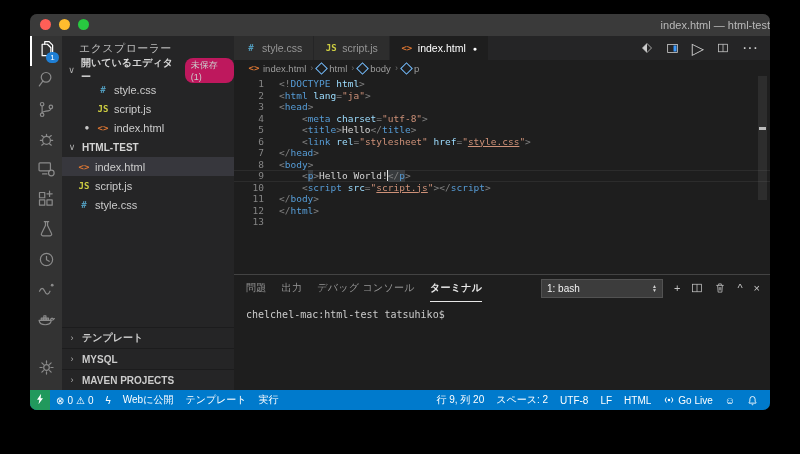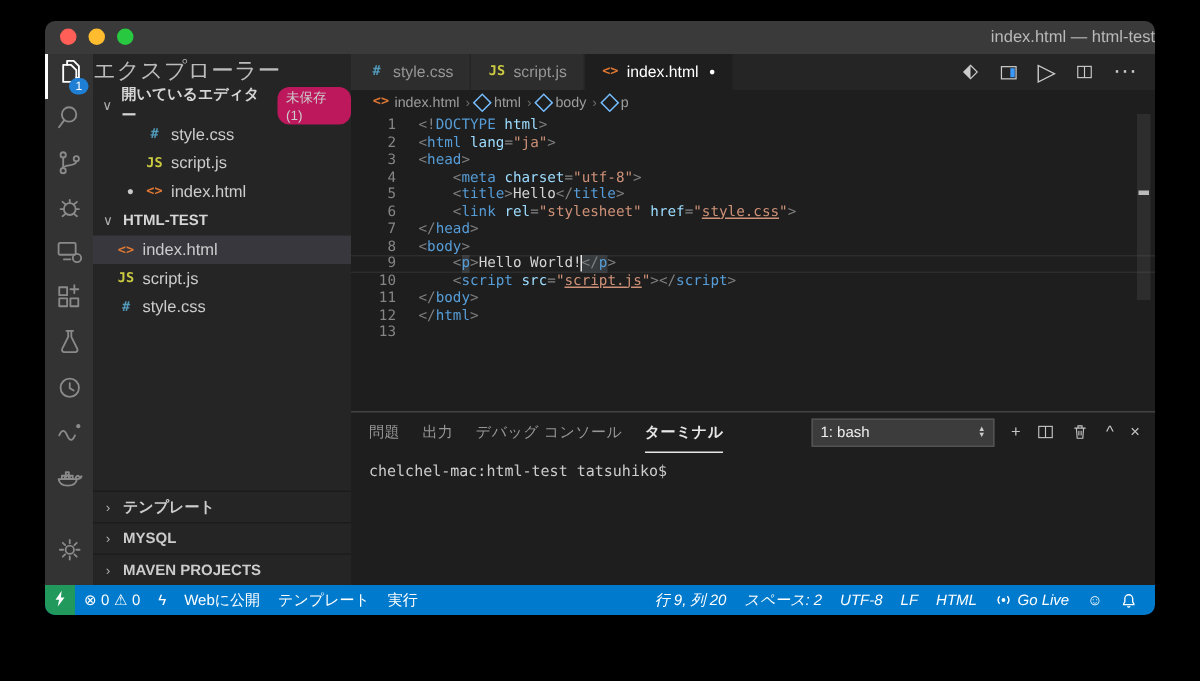--- a/index.html
+++ b/index.html
@@ -12,21 +12,21 @@
   .light.r{background:#ff5f57}.light.y{background:#febc2e}.light.g{background:#28c840}
   
   .main{position:absolute;top:22px;left:0;right:0;bottom:20px;display:flex;}
   .activitybar{width:32px;background:#333333;display:flex;flex-direction:column;align-items:center;color:#8a8a8a;flex:none;}
   .ab-item{width:32px;height:30px;display:flex;align-items:center;justify-content:center;position:relative;cursor:pointer;}
   .ab-item.active{color:#ffffff;box-shadow:inset 2px 0 0 #ffffff;}
   .ab-badge{position:absolute;right:3px;bottom:3px;min-width:11px;height:11px;border-radius:6px;background:#1f7fd4;color:#fff;font-size:8px;line-height:11px;text-align:center;padding:0 1px;}
   .ab-bottom{margin-top:auto;margin-bottom:6px;}
   
   .sidebar{width:172px;background:#252526;color:#cccccc;display:flex;flex-direction:column;flex:none;font-size:11px;overflow:hidden;}
-  .sb-title{height:24px;line-height:24px;padding-left:0;font-size:15px;color:#bbbbbb;letter-spacing:.4px;flex:none;}
+  .sb-title{height:24px;line-height:24px;padding-left:17px;font-size:11px;color:#bbbbbb;letter-spacing:.4px;flex:none;}
   .sb-sec-head{height:20px;display:flex;align-items:center;gap:4px;padding-left:4px;font-size:10px;font-weight:bold;color:#d5d5d5;flex:none;cursor:pointer;}
   .sb-badge{background:#be185d;color:#cccccc;border-radius:8px;padding:1px 6px;font-size:9px;font-weight:normal;margin-left:6px;}
   .chev{width:12px;text-align:center;color:#b0b0b0;font-weight:normal;font-size:9px;}
   .sb-row{height:19px;display:flex;align-items:center;gap:5px;cursor:pointer;color:#cccccc;}
   .sb-row.sel{background:#37373d;}
   .sb-row .dot{width:10px;text-align:center;color:#c8c8c8;font-size:8px;}
   .ficon{font-weight:bold;font-size:9px;width:12px;text-align:center;flex:none;font-family:"DejaVu Sans Mono",monospace;}
   .sb-spacer{flex:1;}
   .sb-bsec{height:20px;display:flex;align-items:center;gap:4px;padding-left:4px;font-size:10px;font-weight:bold;color:#cccccc;border-top:1px solid #1c1c1d;flex:none;cursor:pointer;}
   
@@ -60,21 +60,21 @@
   .ptab.active{color:#e7e7e7;border-bottom-color:#e7e7e7;font-weight:bold;}
   .panel-right{margin-left:auto;display:flex;align-items:center;gap:11px;color:#c5c5c5;}
   .term-select{background:#3c3c3c;border:1px solid #525252;color:#f0f0f0;font-size:10px;height:17px;width:110px;display:flex;align-items:center;justify-content:space-between;padding:0 5px;cursor:pointer;}
   .dd-arrows{display:flex;flex-direction:column;font-size:5px;line-height:4px;color:#cfcfcf;}
   .panel-right .pa{cursor:pointer;display:flex;align-items:center;font-size:11px;}
   .term{flex:1;font-family:"DejaVu Sans Mono",monospace;font-size:10px;color:#cccccc;padding:8px 0 0 12px;white-space:pre;}
   
   .statusbar{position:absolute;left:0;right:0;bottom:0;height:20px;background:#007acc;display:flex;align-items:center;color:#ffffff;font-size:10px;}
   .sb-green{width:20px;height:100%;background:#21995d;display:flex;align-items:center;justify-content:center;flex:none;cursor:pointer;}
   .st-items{display:flex;align-items:center;height:100%;}
-  .st-items.right{margin-left:auto;padding-right:6px;font-style:italic;}
+  .st-items.right{margin-left:auto;padding-right:6px;}
   .st-item{display:flex;align-items:center;gap:3px;padding:0 6px;height:100%;cursor:pointer;white-space:nowrap;}
   .st-item .ic{display:flex;align-items:center;font-size:10px;}
 </style>
 </head>
 <body>
 
 <div class="window">
 
   <div class="titlebar">
     <div class="lights">

